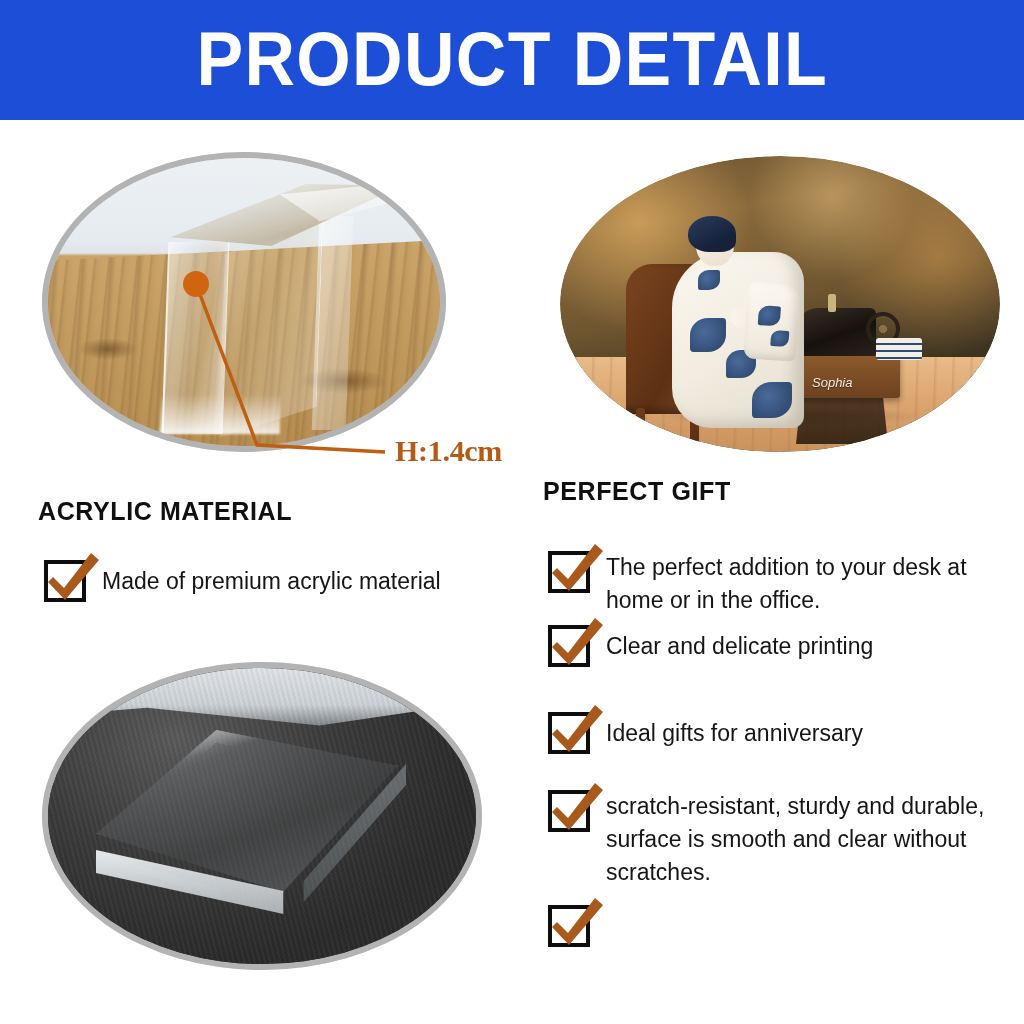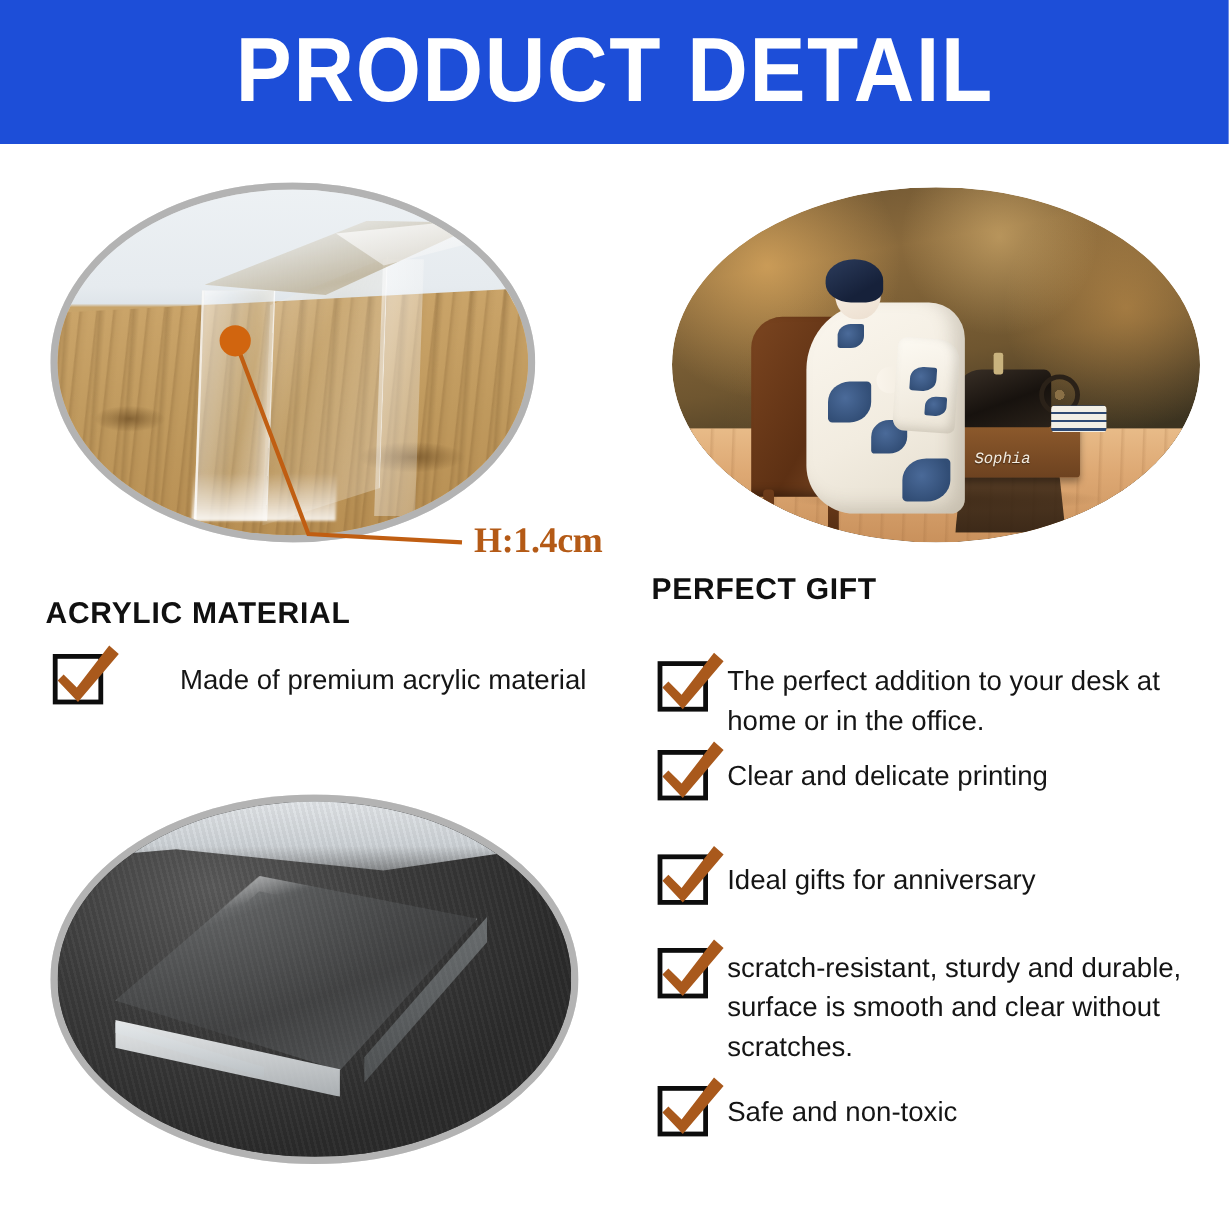--- a/index.html
+++ b/index.html
@@ -310,21 +310,21 @@
     left: 316px; bottom: 92px;
     width: 46px; height: 22px;
     background: repeating-linear-gradient(180deg, #f2efe6 0 5px, #2f4a74 5px 7px);
     border-radius: 3px;
   }
   .fig-sig {
     position: absolute;
     left: 252px;
     bottom: 58px;
     color: #f3ece0;
-    font-family: Liberation Mono, monospace;
+    font-family: Liberation Sans, sans-serif;
     font-style: italic;
     font-size: 13px;
     text-shadow: 0 1px 1px rgba(0,0,0,0.5);
   }
   .fig-shadow {
     position: absolute;
     left: 96px; bottom: 26px;
     width: 266px; height: 20px;
     background: radial-gradient(ellipse at center, rgba(90,58,28,0.40), rgba(90,58,28,0) 70%);
   }
@@ -445,21 +445,21 @@
     height: 58px;
     overflow: visible;
   }
   .check-text {
     margin-left: 16px;
     color: #151515;
     font-size: 23px;
     line-height: 33px;
     max-width: 400px;
   }
-  #item-acrylic-0 { left: 44px; top: 545px; gap: 48px; }
+  #item-acrylic-0 { left: 44px; top: 560px; }
   #item-acrylic-0 .check-text { max-width: 470px; margin-top: 5px; }
 
   #item-gift-0 { left: 548px; top: 530px; margin-top: 21px; }
   #item-gift-1 { left: 548px; top: 625px; }
   #item-gift-2 { left: 548px; top: 712px; }
   #item-gift-3 { left: 548px; top: 790px; }
   #item-gift-4 { left: 548px; top: 905px; }
   #item-gift-0 .check-text,
   #item-gift-3 .check-text { margin-top: 0px; }
   #item-gift-1 .check-text,
@@ -596,14 +596,13 @@
   </span>
   <span class="check-text">scratch-resistant, sturdy and durable, surface is smooth and clear without scratches.</span>
 </div>
 
 <div id="item-gift-4" class="check-item">
   <span class="checkbox">
     <svg viewBox="0 0 58 58">
       <path d="M9 30 L20 41 L47 6 L55 13 L21 53 L4 35 Z" fill="#a9591c"></path>
     </svg>
   </span>
-  <span class="check-text">Safe and non-toxic</span>
 </div>
 
 </body></html>

